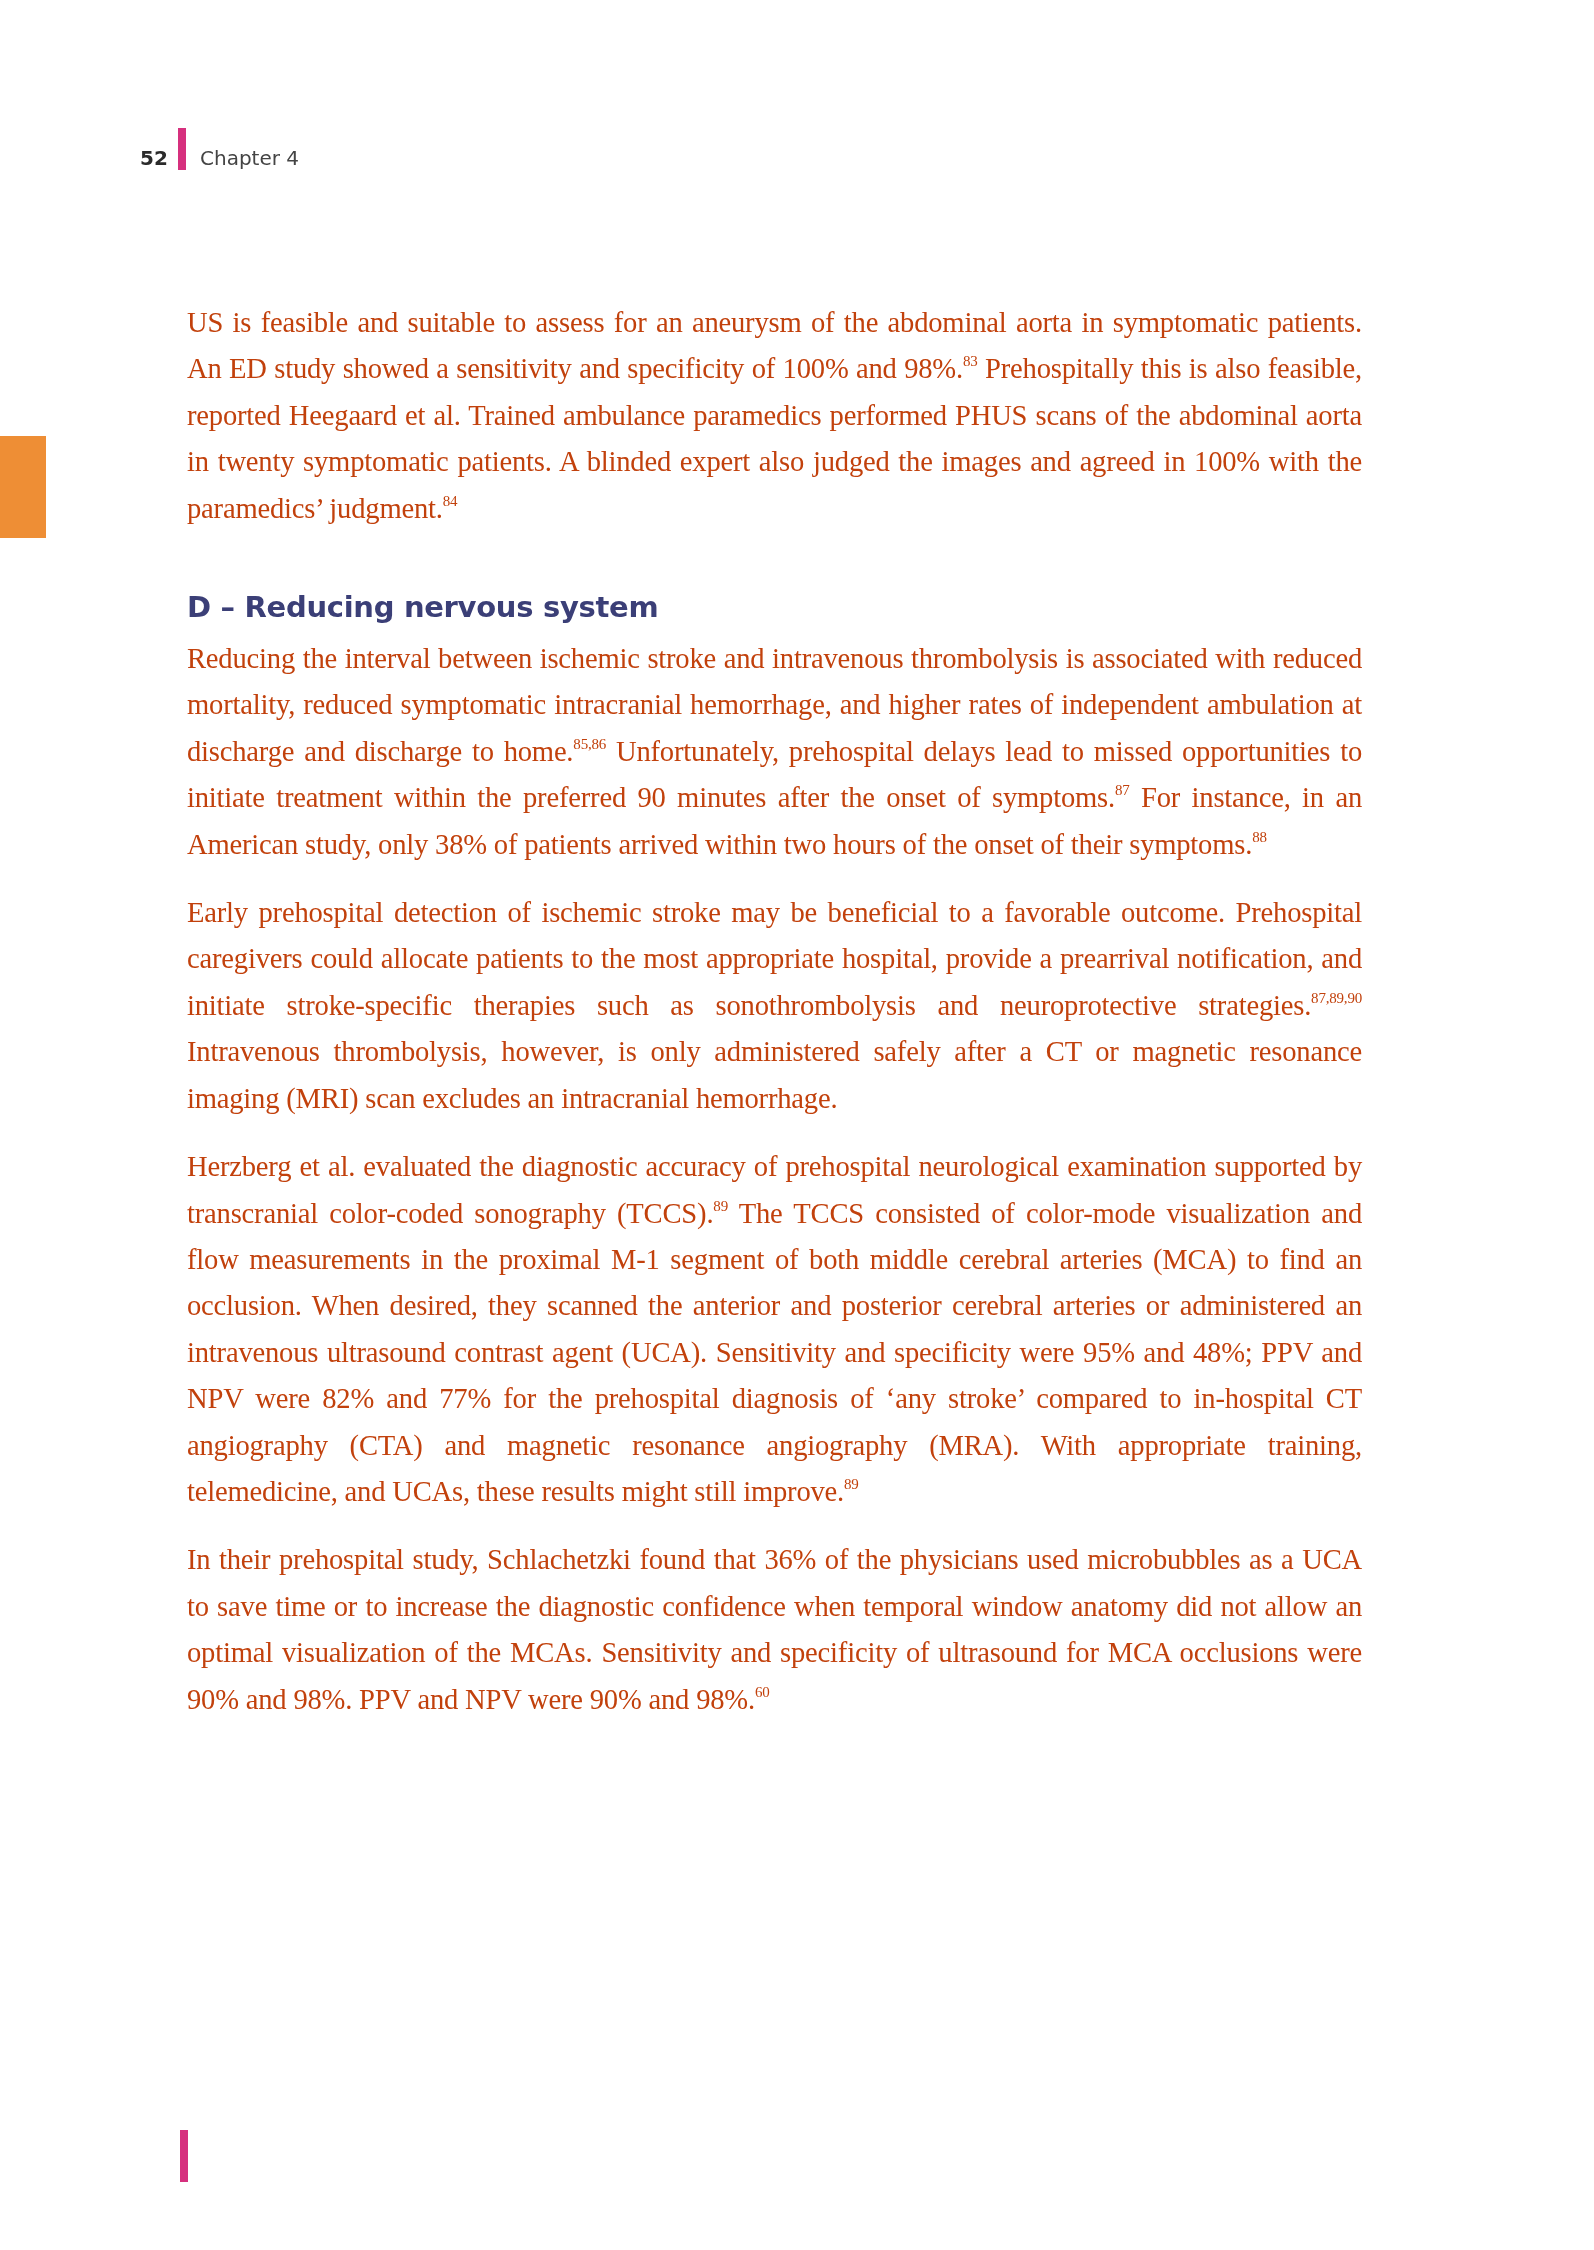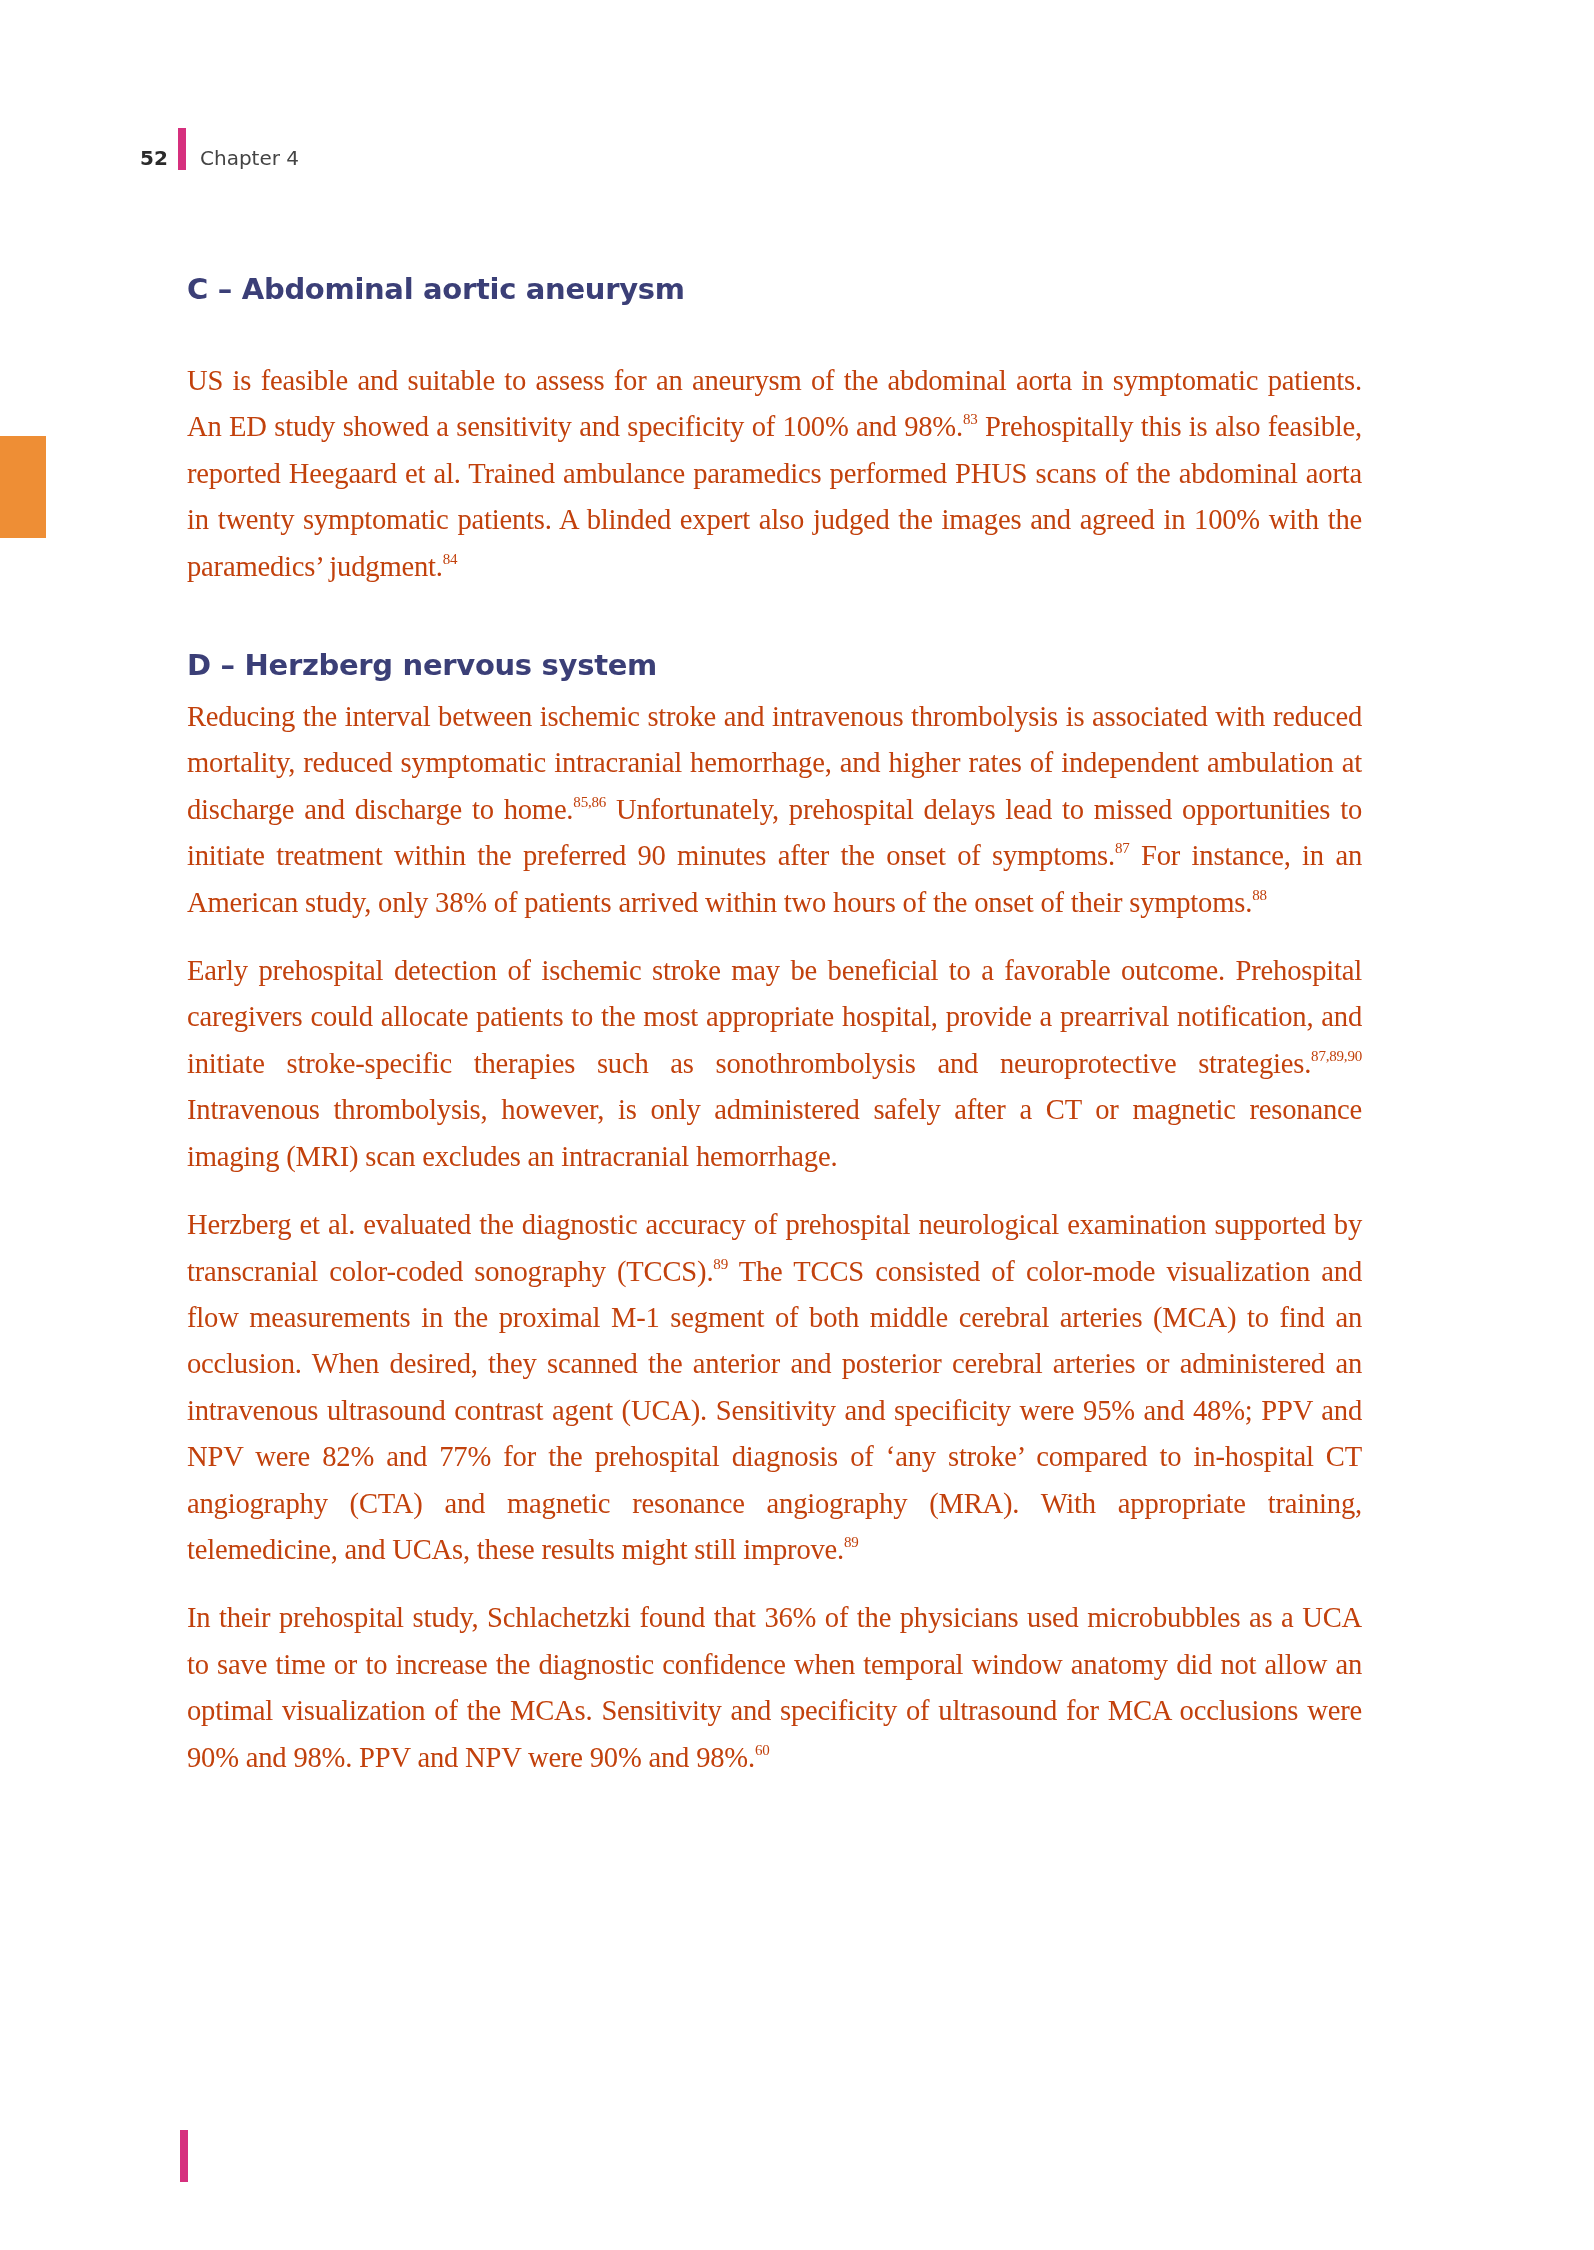--- a/index.html
+++ b/index.html
@@ -34,29 +34,28 @@
 
 <div class="header">
   <span class="page-num">52</span>
   <span class="header-bar"></span>
   <span class="chapter">Chapter 4</span>
 </div>
 
 <div class="side-tab"></div>
 
 <div class="content">
-  <h2>C – Abdominal aortic aneurysm</h2>
   <div class="sec-c-p">
     <p>
       <span>US is feasible and suitable to assess for an aneurysm of the abdominal aorta in symptomatic patients. An ED study showed a sensitivity and specificity of 100% and 98%.</span><sup>83</sup><span> Prehospitally this is also feasible, reported Heegaard et al. Trained ambulance paramedics performed PHUS scans of the abdominal aorta in twenty symptomatic patients. A blinded expert also judged the images and agreed in 100% with the paramedics’ judgment.</span><sup>84</sup>
     </p>
   </div>
 
   <div class="sec-d">
-    <h2>D – Herzberg nervous system</h2>
+    <h2>D – Reducing nervous system</h2>
 
     <p>
       <span>Reducing the interval between ischemic stroke and intravenous thrombolysis is associated with reduced mortality, reduced symptomatic intracranial hemorrhage, and higher rates of independent ambulation at discharge and discharge to home.</span><sup>85,86</sup><span> Unfortunately, prehospital delays lead to missed opportunities to initiate treatment within the preferred 90 minutes after the onset of symptoms.</span><sup>87</sup><span> For instance, in an American study, only 38% of patients arrived within two hours of the onset of their symptoms.</span><sup>88</sup>
     </p>
     <p>
       <span>Early prehospital detection of ischemic stroke may be beneficial to a favorable outcome. Prehospital caregivers could allocate patients to the most appropriate hospital, provide a prearrival notification, and initiate stroke-specific therapies such as sonothrombolysis and neuroprotective strategies.</span><sup>87,89,90</sup><span> Intravenous thrombolysis, however, is only administered safely after a CT or magnetic resonance imaging (MRI) scan excludes an intracranial hemorrhage.</span>
     </p>
     <p>
       <span>Herzberg et al. evaluated the diagnostic accuracy of prehospital neurological examination supported by transcranial color-coded sonography (TCCS).</span><sup>89</sup><span> The TCCS consisted of color-mode visualization and flow measurements in the proximal M-1 segment of both middle cerebral arteries (MCA) to find an occlusion. When desired, they scanned the anterior and posterior cerebral arteries or administered an intravenous ultrasound contrast agent (UCA). Sensitivity and specificity were 95% and 48%; PPV and NPV were 82% and 77% for the prehospital diagnosis of ‘any stroke’ compared to in-hospital CT angiography (CTA) and magnetic resonance angiography (MRA). With appropriate training, telemedicine, and UCAs, these results might still improve.</span><sup>89</sup>
     </p>

